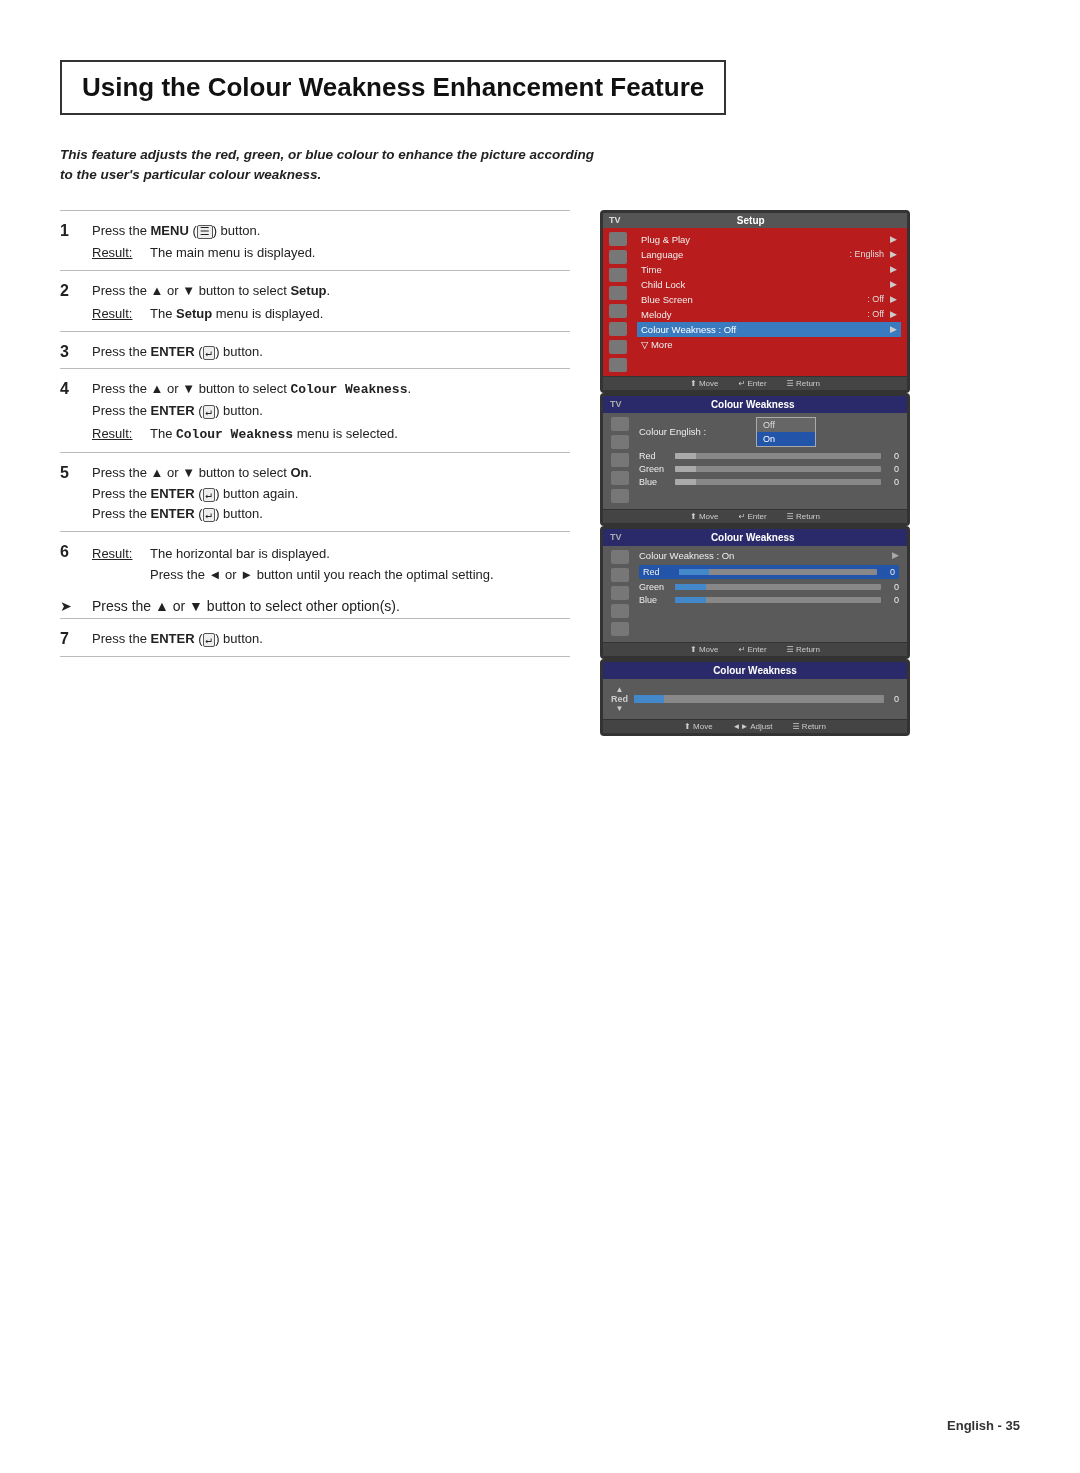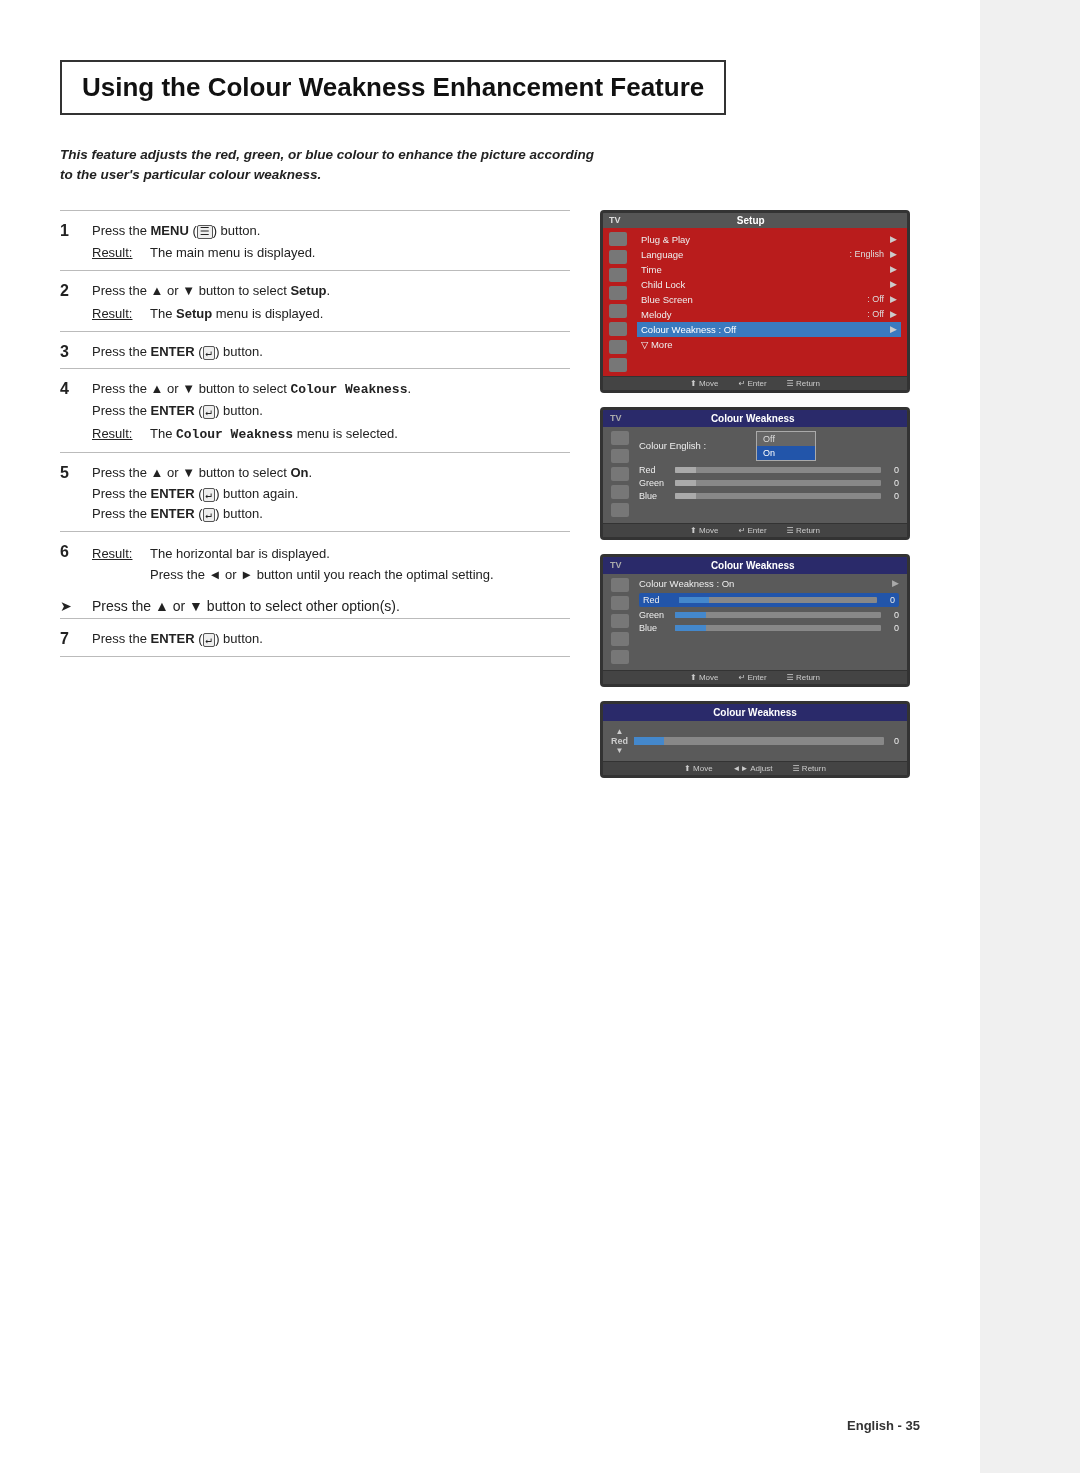--- a/index.html
+++ b/index.html
@@ -5,21 +5,21 @@
     * { margin: 0; padding: 0; box-sizing: border-box; }
     body {
       width: 1080px;
       min-height: 1473px;
       background: #f0f0f0;
       font-family: Arial, sans-serif;
       font-size: 14px;
       color: #222;
     }
     .page {
-      width: 980px;
+      width: 1080px;
       min-height: 1473px;
       background: #fff;
       position: relative;
       padding: 60px 60px 60px 60px;
     }
 
     
     .title-box {
       border: 2px solid #333;
       display: inline-block;
@@ -52,21 +52,21 @@
     .steps-col {
       flex: 0 0 540px;
       padding-right: 30px;
     }
 
     
     .screens-col {
       flex: 0 0 410px;
       display: flex;
       flex-direction: column;
-      gap: 14px;
+      gap: 0;
       padding-top: 0;
       justify-content: center;
     }
 
     
     .step-row {
       display: flex;
       align-items: flex-start;
       border-top: 1px solid #bbb;
       padding: 10px 0 6px 0;

